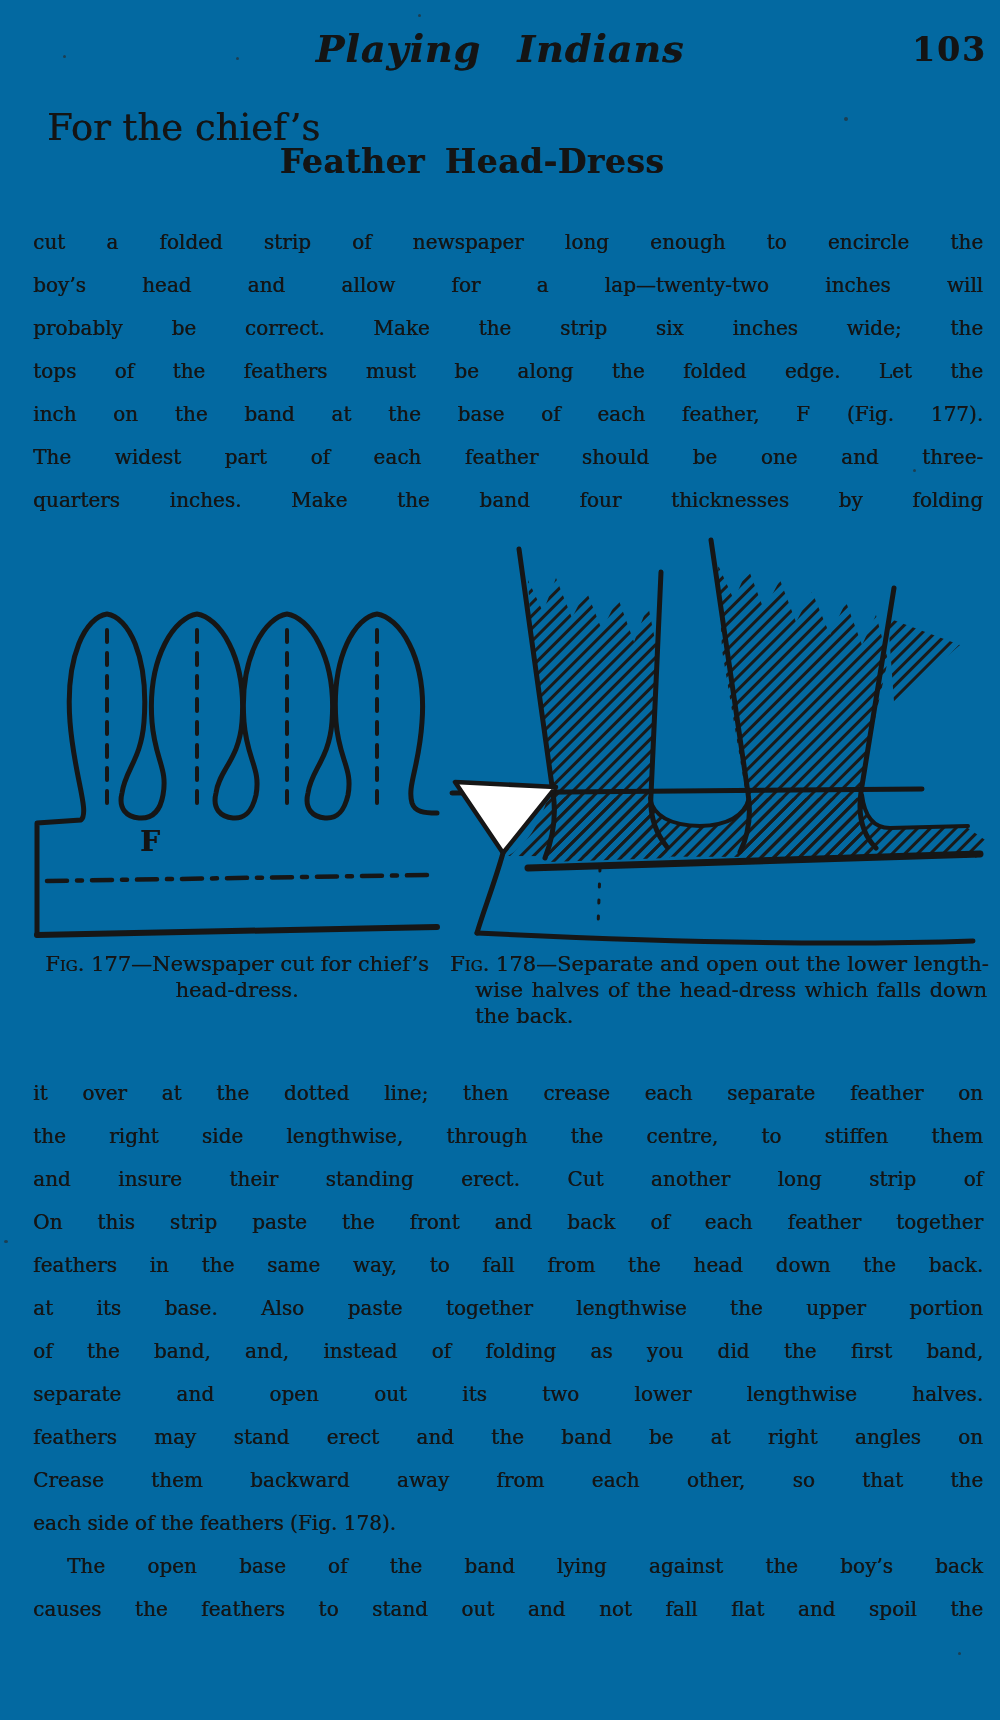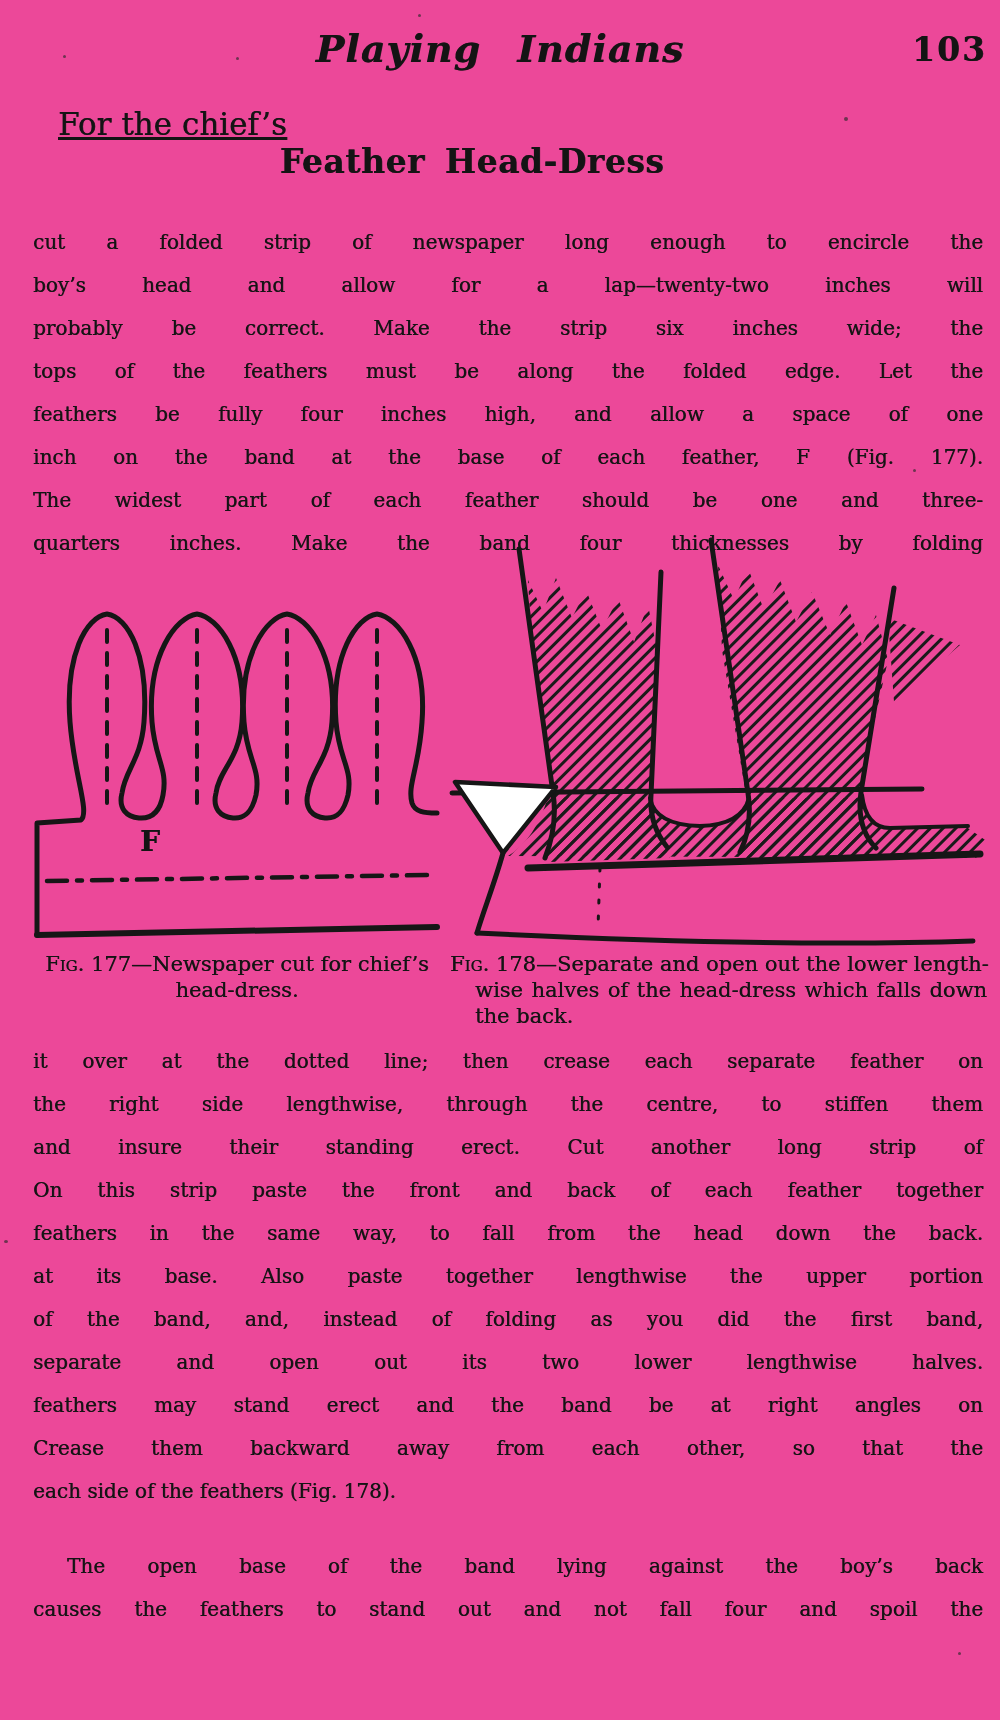--- a/index.html
+++ b/index.html
@@ -1,38 +1,38 @@
 <!DOCTYPE html>
 <html><head>
 <meta charset="utf-8">
 <style>
   html,body { margin:0; padding:0; background:#e8e8e8; }
   .page {
-    position:relative; width:1000px; height:1720px; background:#ec4899;
+    position:relative; width:1000px; height:1720px; background:#0369a1;
     font-family:"DejaVu Serif", serif; color:#141414; overflow:hidden;
     text-shadow:0.5px 0 0 rgba(20,20,20,0.8);
   }
   .running-title {
     position:absolute; top:26px; left:0; width:1000px; text-align:center;
     font-style:italic; font-weight:bold; font-size:38px;
     letter-spacing:1px; word-spacing:22px;
   }
   .page-number {
     position:absolute; top:30px; left:912px; width:70px;
     font-weight:bold; font-size:33px; letter-spacing:2px;
   }
-  .intro { position:absolute; top:106px; left:58px; font-size:31px;text-decoration:underline; }
+  .intro { position:absolute; top:106px; left:47px; font-size:37px; }
   .heading {
     position:absolute; top:142px; left:0; width:944px; margin:0;
     text-align:center; font-size:33px; font-weight:bold;
     letter-spacing:0.5px; word-spacing:8px;
   }
   .para { position:absolute; left:33px; width:950px; font-size:20px; }
   .p1 { top:221px; }
-  .p2 { top:1040px; }
+  .p2 { top:1072px; }
   .p3 { top:1545px; }
   .ln {
     height:43px; line-height:43px; white-space:nowrap;
     text-align:justify; text-align-last:justify;
   }
   .ln.last { text-align-last:left; }
   .ln.indent { text-indent:34px; }
   .figures { position:absolute; top:530px; left:0; pointer-events:none; }
   .flabel { font:bold 28px "DejaVu Serif", serif; }
   .caption { position:absolute; font-size:21px; line-height:26px; text-shadow:0.4px 0 0 rgba(20,20,20,0.8); }
@@ -52,21 +52,20 @@
   <div class="page-number">103</div>
 
   <div class="intro">For the chief’s</div>
   <h1 class="heading">Feather Head-Dress</h1>
 
   <div class="para p1">
     <div class="ln">cut a folded strip of newspaper long enough to encircle the</div>
     <div class="ln">boy’s head and allow for a lap—twenty-two inches will</div>
     <div class="ln">probably be correct.  Make the strip six inches wide;  the</div>
     <div class="ln">tops of the feathers must be along the folded edge.  Let the</div>
-    <div class="ln">feathers be fully four inches high, and allow a space of one</div>
     <div class="ln">inch on the band at the base of each feather, F (Fig. 177).</div>
     <div class="ln">The widest part of each feather should be one and three-</div>
     <div class="ln">quarters inches.   Make the band four thicknesses by folding</div>
   </div>
 
   <svg class="figures" width="1000" height="430" viewBox="0 530 1000 430">
     <defs>
       <pattern id="hx" patternUnits="userSpaceOnUse" width="9" height="9" patternTransform="rotate(-45)">
         <line x1="0" y1="1.5" x2="9" y2="1.5" stroke="#1a1a1a" stroke-width="3"></line>
       </pattern>
@@ -167,21 +166,21 @@
     <div class="ln">at its base.  Also paste together lengthwise the upper portion</div>
     <div class="ln">of the band, and, instead of folding as you did the first band,</div>
     <div class="ln">separate and open out its two lower lengthwise halves.</div>
     <div class="ln">feathers may stand erect and the band be at right angles on</div>
     <div class="ln">Crease them backward away from each other, so that the</div>
     <div class="ln last">each side of the feathers (Fig. 178).</div>
   </div>
 
   <div class="para p3">
     <div class="ln indent">The open base of the band lying against the boy’s back</div>
-    <div class="ln">causes the feathers to stand out and not fall four and spoil the</div>
+    <div class="ln">causes the feathers to stand out and not fall flat and spoil the</div>
   </div>
 
   <div class="speck" style="left:418px;top:14px;width:3px;height:3px;"></div>
   <div class="speck" style="left:63px;top:55px;width:3px;height:3px;"></div>
   <div class="speck" style="left:236px;top:57px;width:3px;height:3px;"></div>
   <div class="speck" style="left:844px;top:117px;width:4px;height:4px;"></div>
   <div class="speck" style="left:913px;top:469px;width:3px;height:3px;"></div>
   <div class="speck" style="left:4px;top:1240px;width:4px;height:3px;"></div>
   <div class="speck" style="left:958px;top:1652px;width:3px;height:3px;"></div>
 

